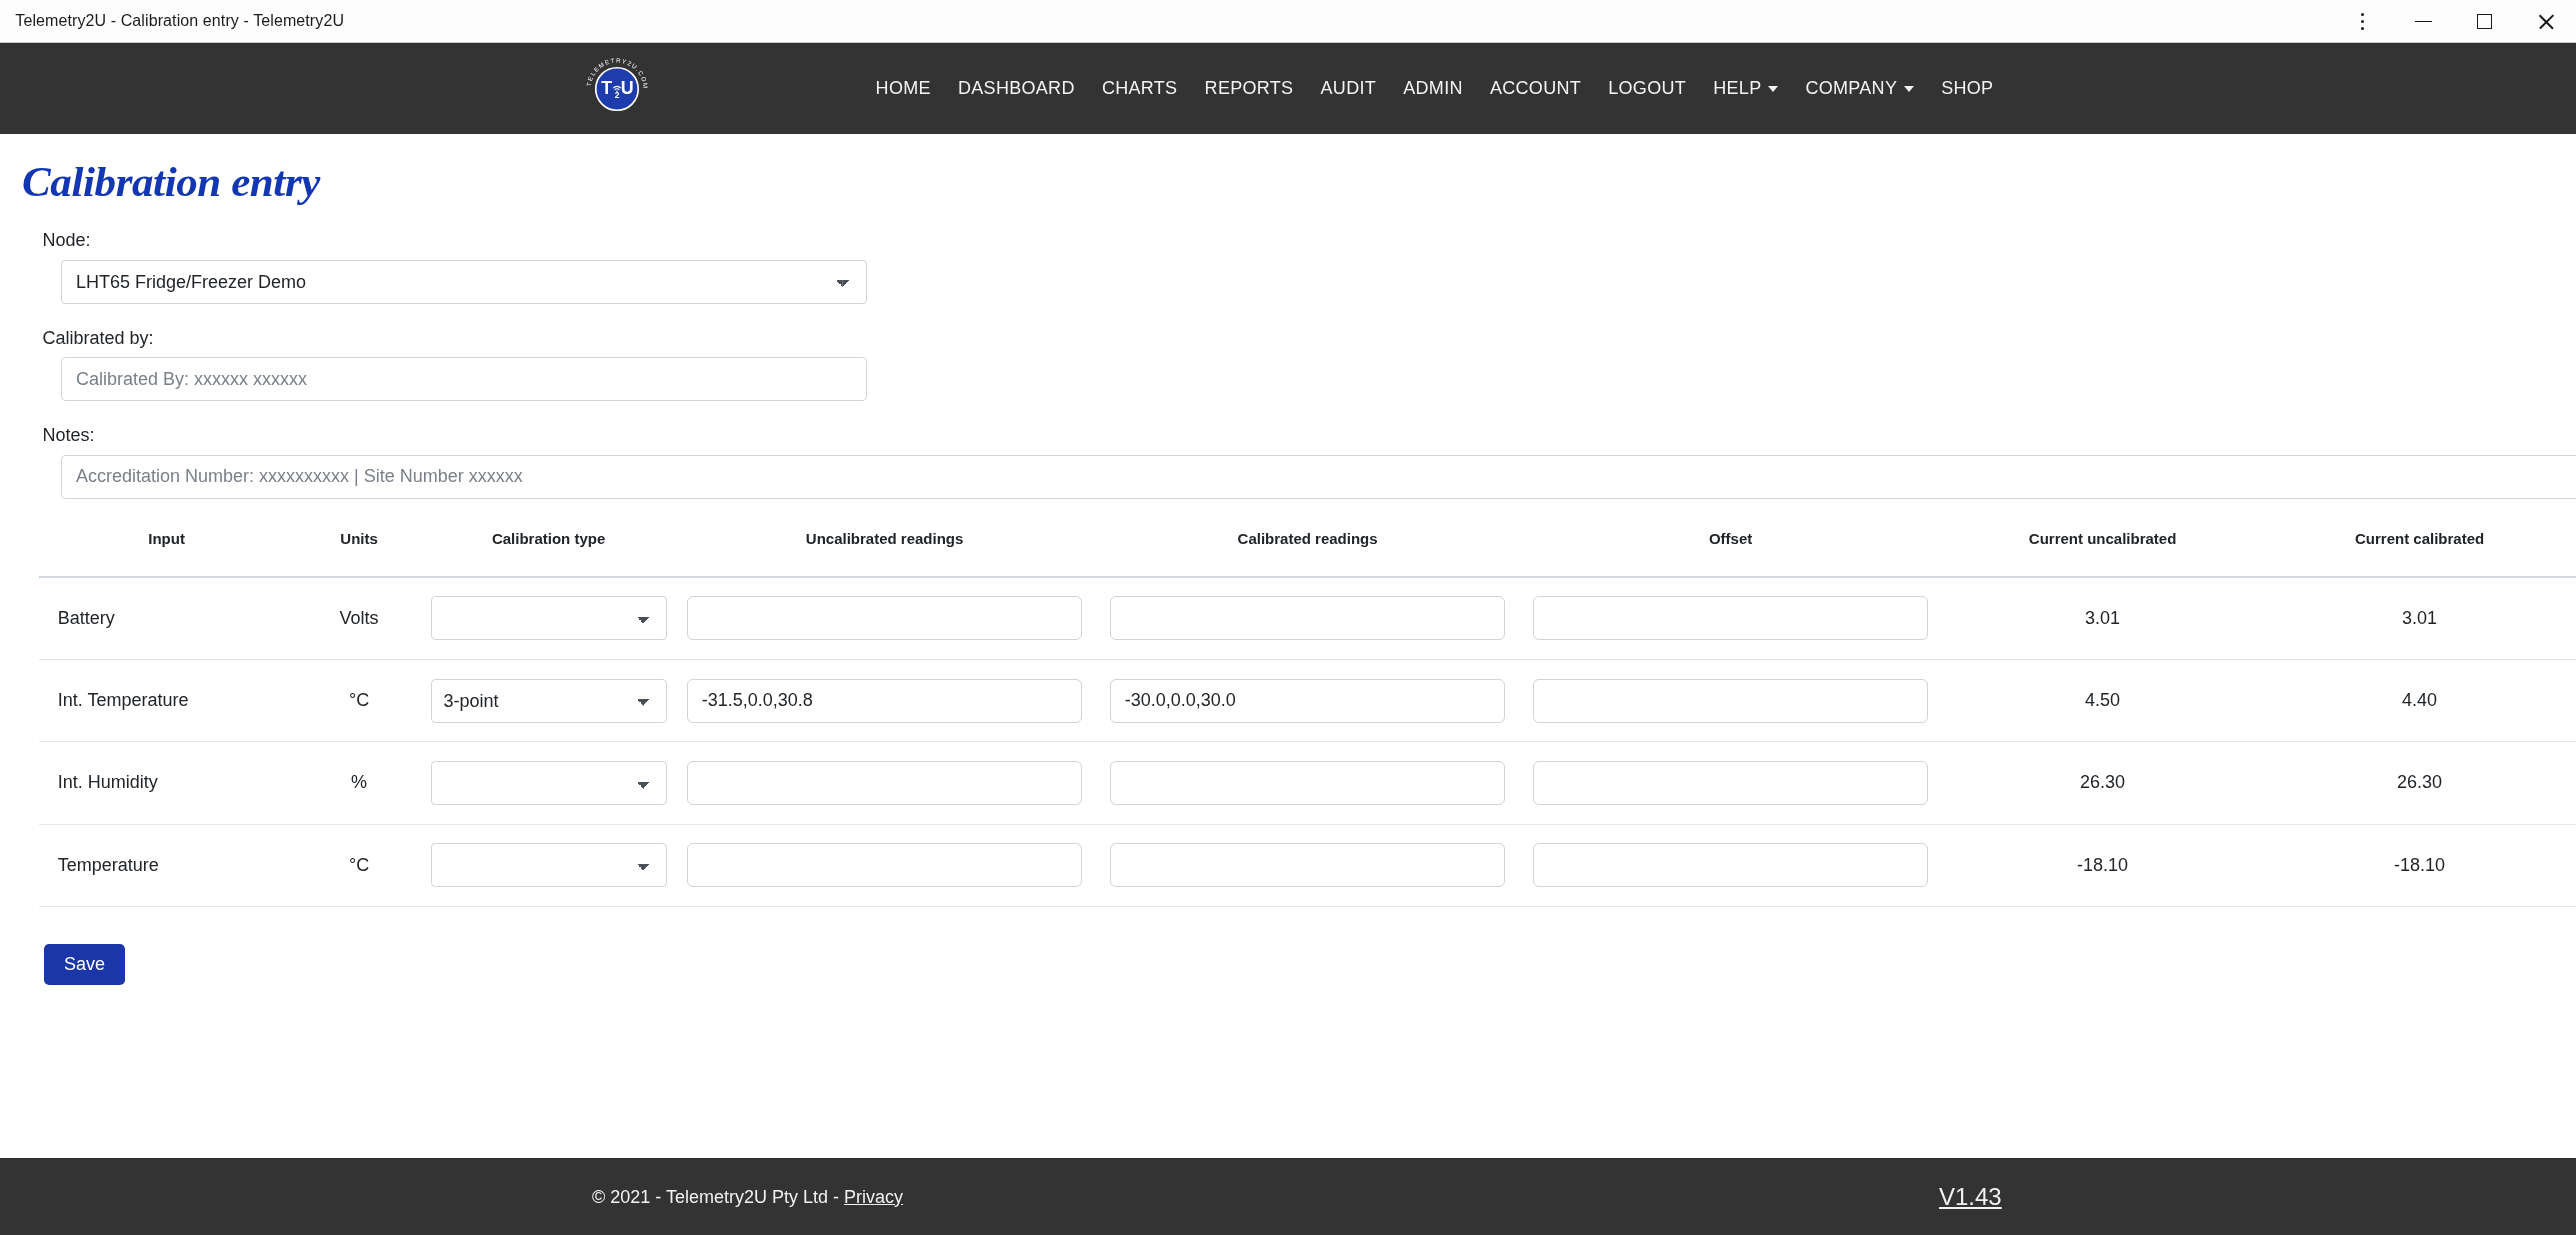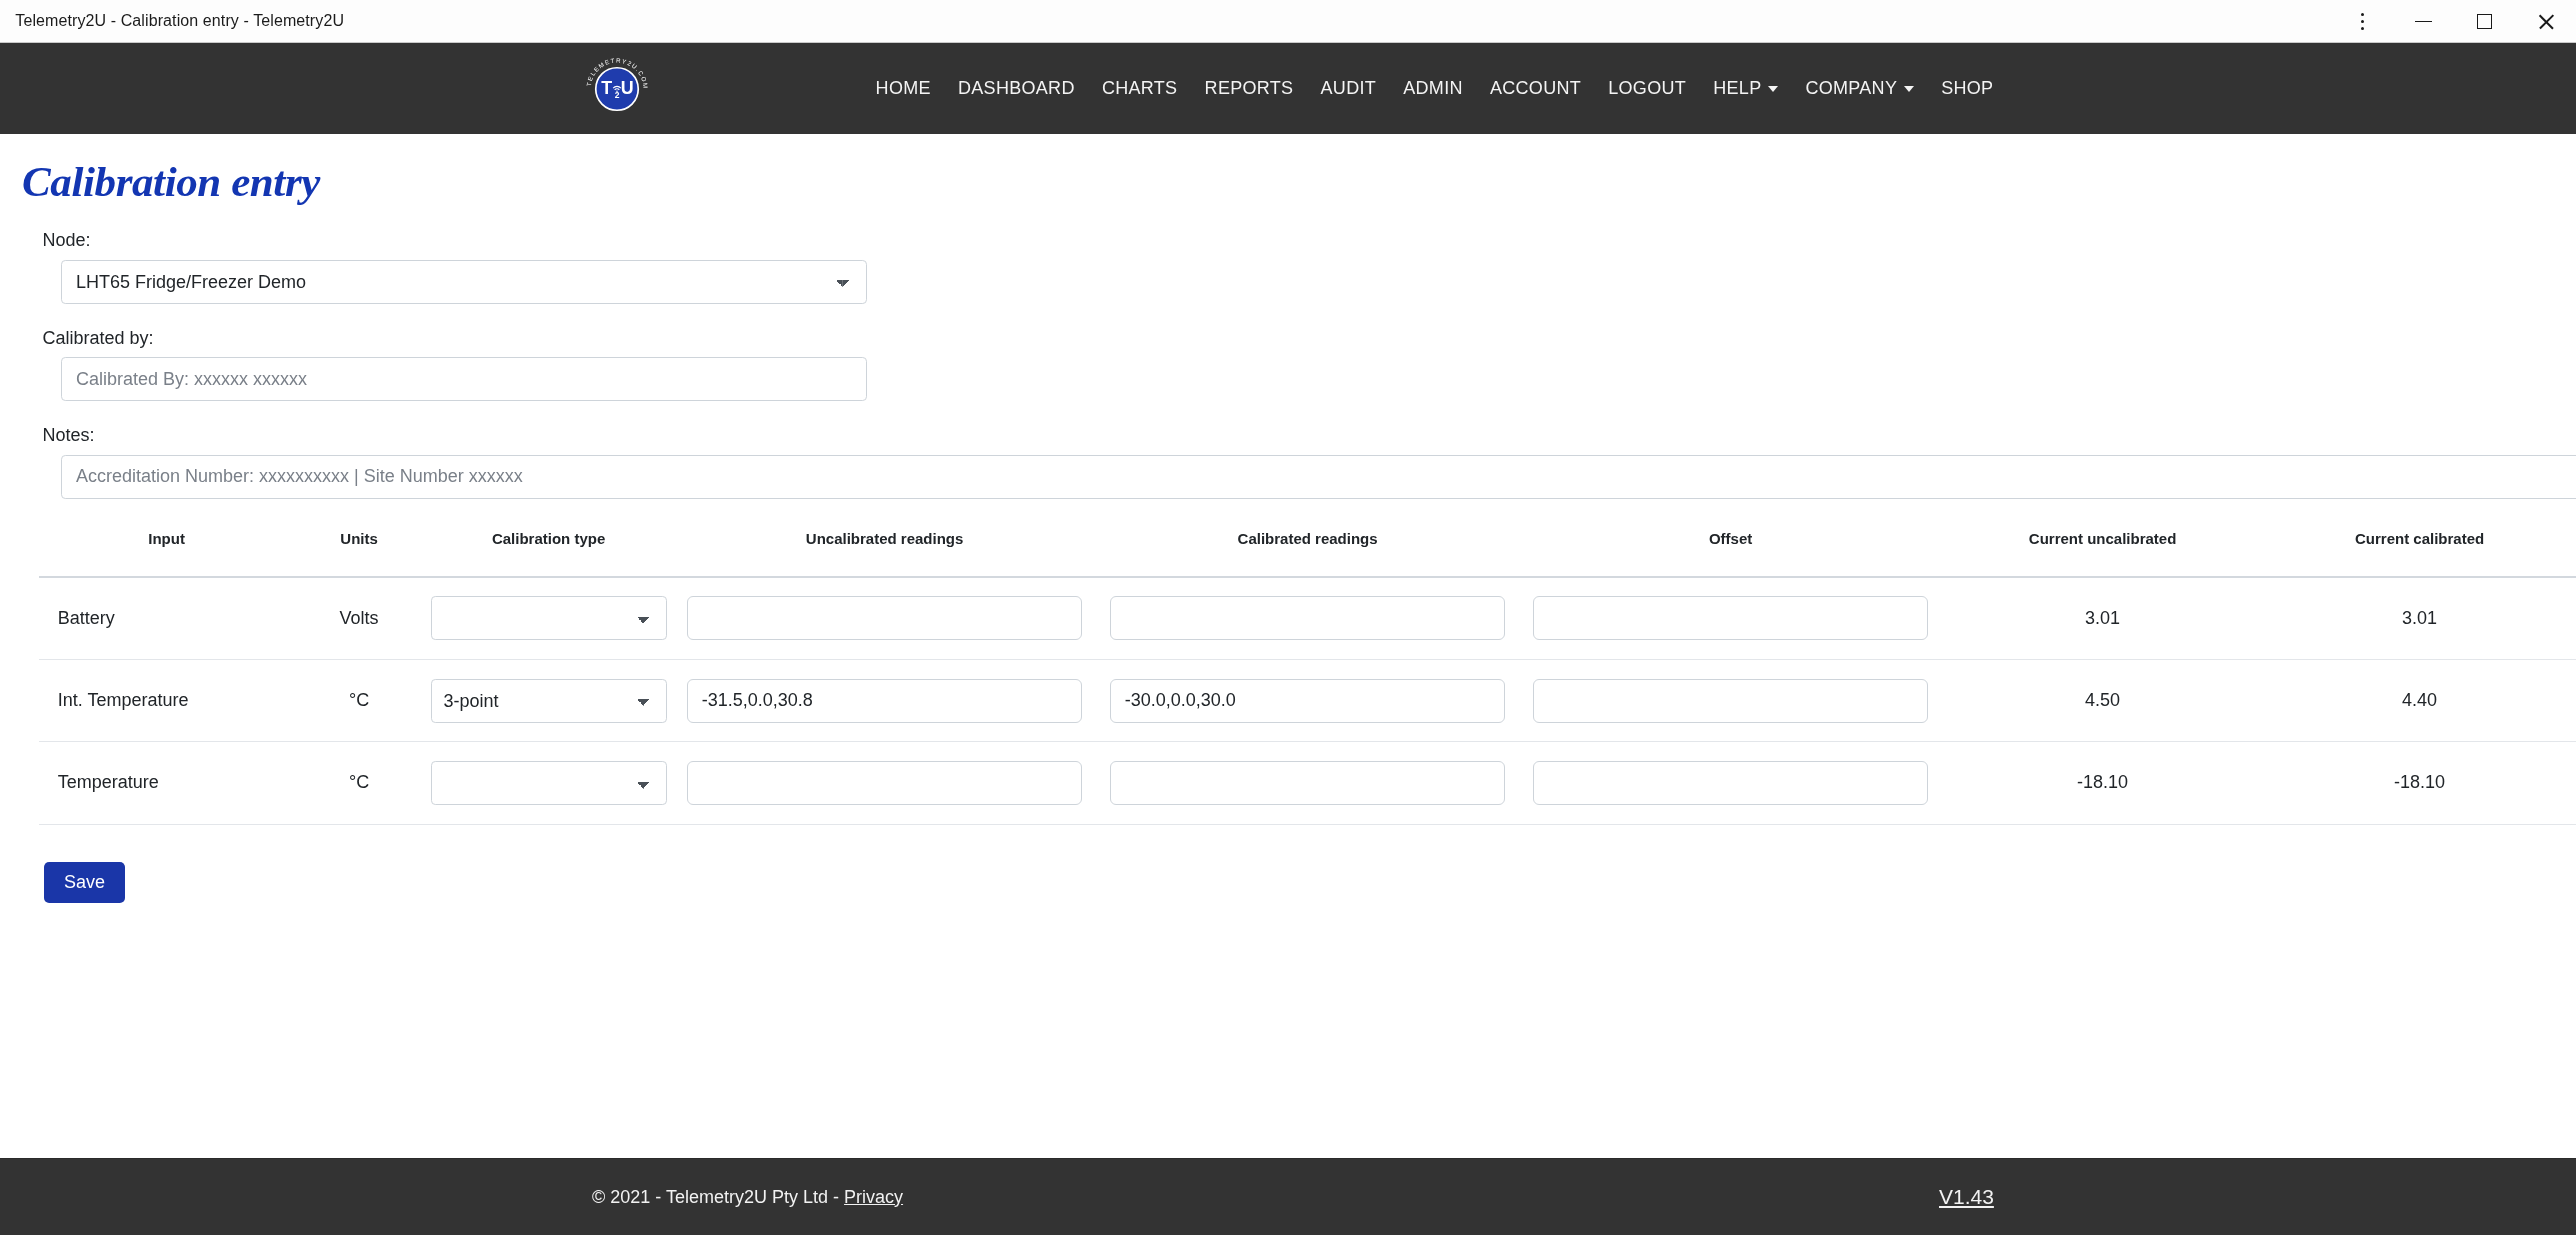--- a/index.html
+++ b/index.html
@@ -197,21 +197,21 @@
     display: flex; align-items: center;
   }
   .footer-copy {
     position: absolute; left: 592px;
     color: #f2f2f2; font-size: 18px;
     white-space: nowrap;
   }
   .footer-copy a { color: #f2f2f2; text-decoration: underline; }
   .footer-version {
     position: absolute; left: 1939px;
-    color: #f2f2f2; font-size: 21px; text-decoration: underline;
+    color: #f2f2f2; font-size: 24px; text-decoration: underline;
   }
 </style>
 </head>
 <body>
 
 <div class="titlebar">
   <span class="titlebar-text">Telemetry2U - Calibration entry - Telemetry2U</span>
   <div class="win-controls">
     <div class="win-btn">
       <span class="kebab">
@@ -364,20 +364,40 @@
         <td>
           <input class="cell-input" type="text" value="-30.0,0.0,30.0" style="">
         </td>
         <td>
           <input class="cell-input" type="text" style="">
         </td>
         <td>4.50</td>
         <td>4.40</td>
       </tr>
 
+      <tr>
+        <td>Int. Humidity</td>
+        <td>%</td>
+        <td>
+          <select class="cell-select">
+            <option></option>
+          </select>
+        </td>
+        <td>
+          <input class="cell-input" type="text" style="">
+        </td>
+        <td>
+          <input class="cell-input" type="text" style="">
+        </td>
+        <td>
+          <input class="cell-input" type="text" style="">
+        </td>
+        <td>26.30</td>
+        <td>26.30</td>
+      </tr>
 
       <tr>
         <td>Temperature</td>
         <td>°C</td>
         <td>
           <select class="cell-select">
             <option></option>
           </select>
         </td>
         <td>

